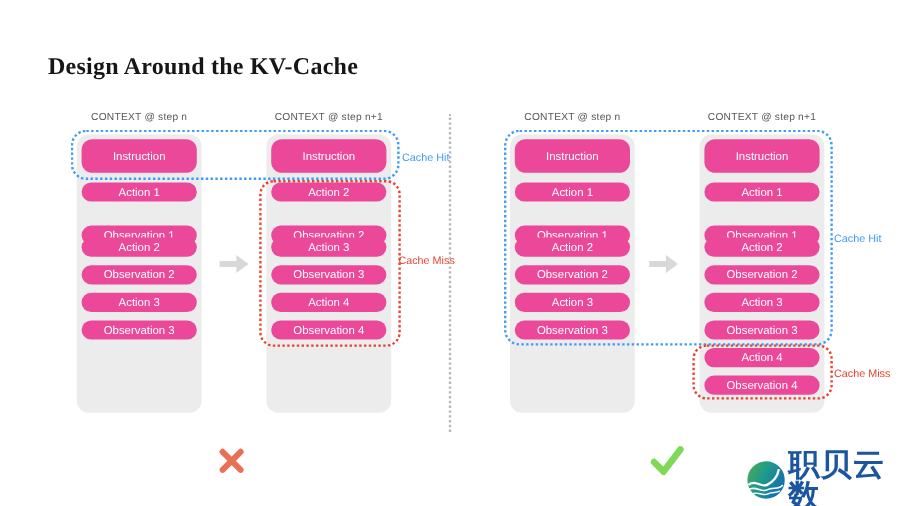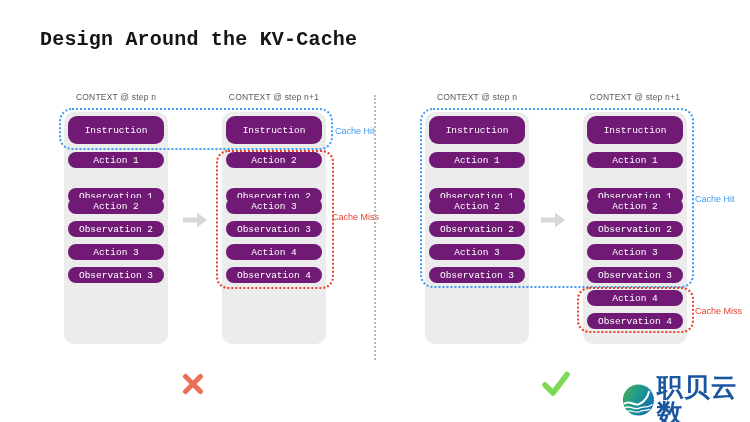--- a/index.html
+++ b/index.html
@@ -1,36 +1,36 @@
 <!DOCTYPE html>
 <html><head>
 <meta charset="utf-8">
 <style>
   html,body { margin:0; padding:0; background:#fff; }
   .slide {
     position:relative; width:750px; height:422px; background:#ffffff;
     overflow:hidden; font-family:"Liberation Sans", sans-serif;
   }
   .title {
-    position:absolute; left:40px; top:28px;
-    font-family:Liberation Mono, monospace; font-weight:700;
+    position:absolute; left:40px; top:45px;
+    font-family:Liberation Serif, serif; font-weight:700;
     font-size:20px; color:#161616; letter-spacing:0.2px;
   }
   .col-label {
     position:absolute; top:92px; width:104px; text-align:center;
     font-size:8.5px; color:#585858; letter-spacing:0.2px; white-space:nowrap;
   }
   .ctx-col {
     position:absolute; top:112px; width:104px; height:232px;
     background:#ececec; border-radius:10px;
   }
   .box {
     position:absolute; left:4px; width:96px; height:16px;
-    background:#701a75; border-radius:8px;
-    color:#ffffff; font-family:Liberation Mono, monospace; font-size:9.5px;
+    background:#ec4899; border-radius:8px;
+    color:#ffffff; font-family:Liberation Sans, sans-serif; font-size:9.5px;
     display:flex; align-items:center; justify-content:center; white-space:nowrap;
   }
   .r0 { top:4px; height:28px; border-radius:9px; }
   .r1 { top:40px;text-align:center; } .r2 { top:76px; } .r3 { top:86px; } .r4 { top:109px; }
   .r5 { top:132px; } .r6 { top:155px; } .r7 { top:178px; } .r8 { top:201px; }
   .overlay { position:absolute; pointer-events:none; }
   .hit-region  { border:2px dotted #3f9bf8; border-radius:13px; }
   .miss-region { border:2px dotted #e8432e; border-radius:12px; }
   .cache-label { position:absolute; font-size:9px; white-space:nowrap; }
   .hit-label  { color:#3f9bf8;text-align:center; }

